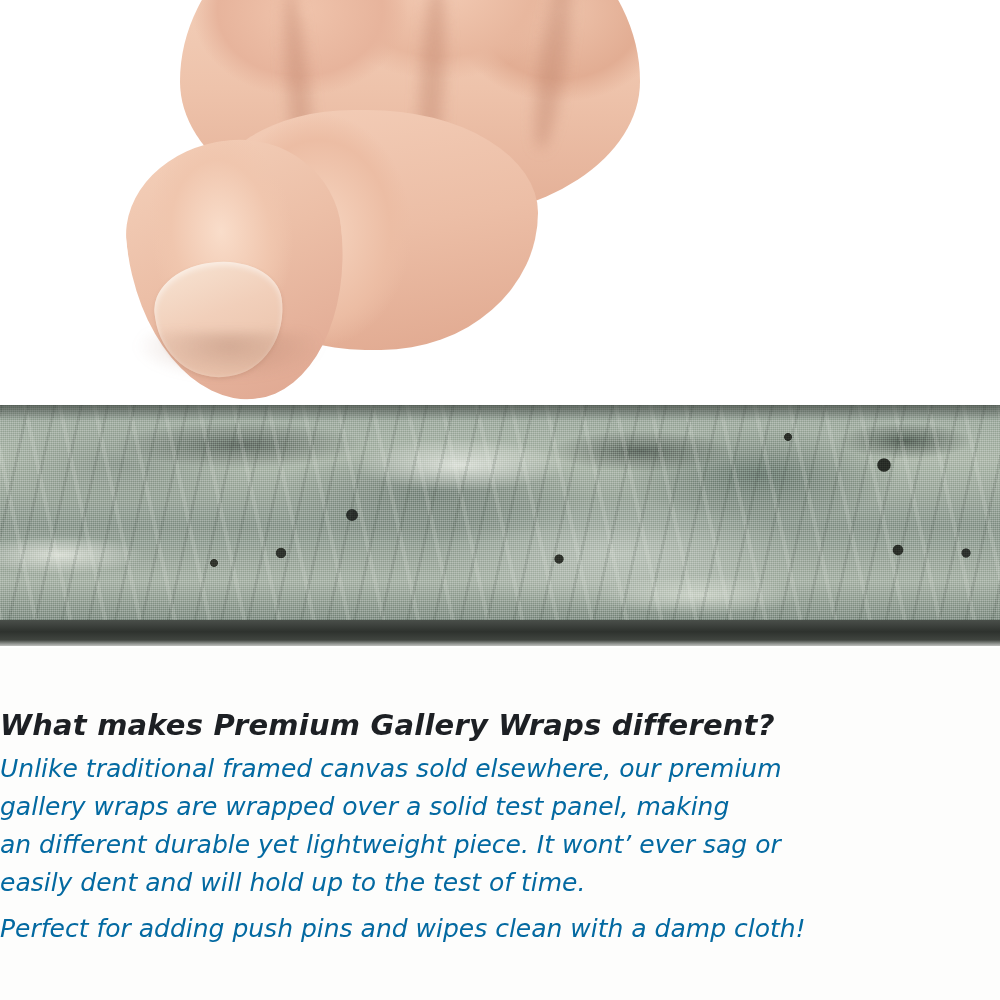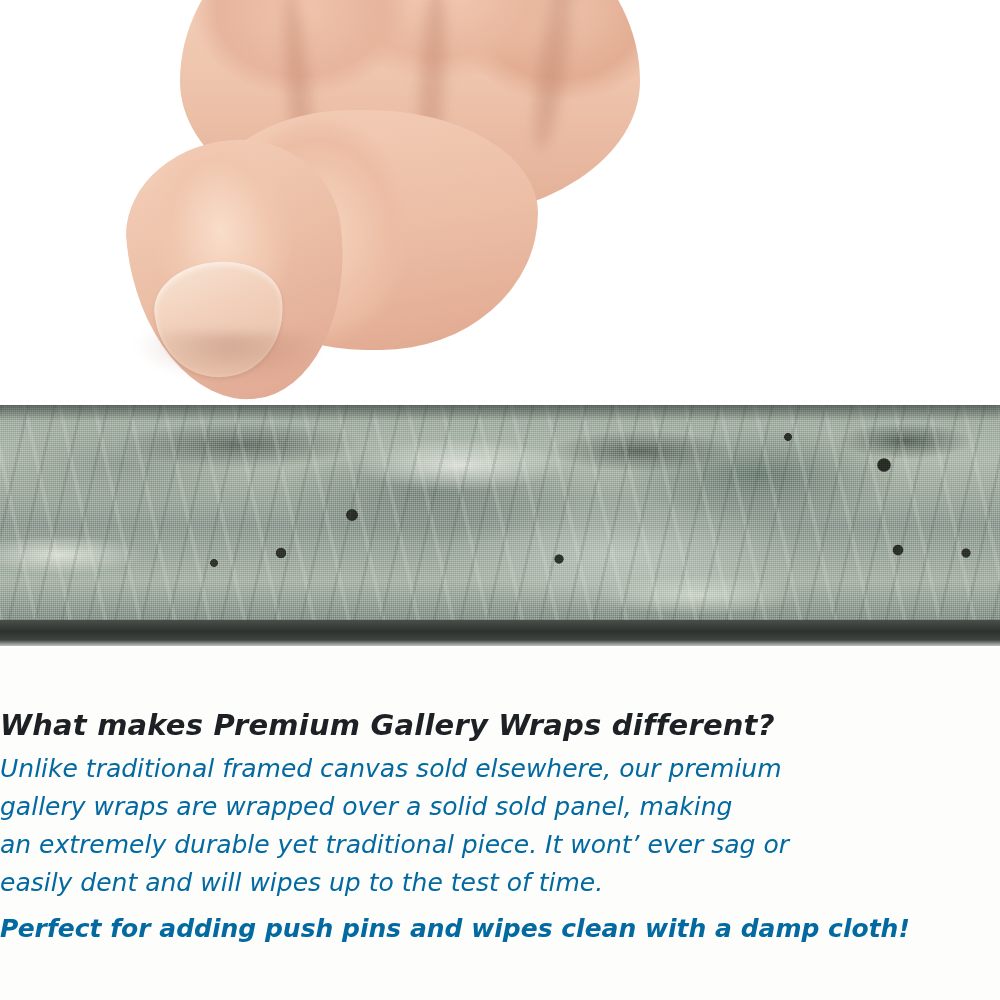--- a/index.html
+++ b/index.html
@@ -219,21 +219,20 @@
     line-height: 1.52;
     color: #0369a1;
   }
 
   .body-lines .line {
     display: block;
   }
 
   .body-lines .line.last {
     margin-top: 8px;
-    font-weight: bold;
   }
 </style>
 </head>
 <body>
 
 <div class="product-card">
 
   <div class="photo-area">
 
     <div class="hand">
@@ -255,20 +254,20 @@
     </div>
 
     <div class="canvas-bottom-edge"></div>
     <div class="canvas-bottom-highlight"></div>
   </div>
 
   <div class="text-block">
     <div class="headline">What makes Premium Gallery Wraps different?</div>
     <div class="body-lines">
       <span class="line">Unlike traditional framed canvas sold elsewhere, our premium</span>
-      <span class="line">gallery wraps are wrapped over a solid sold panel, making</span>
-      <span class="line">an extremely durable yet traditional piece. It wont’ ever sag or</span>
-      <span class="line">easily dent and will wipes up to the test of time.</span>
+      <span class="line">gallery wraps are wrapped over a solid test panel, making</span>
+      <span class="line">an different durable yet lightweight piece. It wont’ ever sag or</span>
+      <span class="line">easily dent and will hold up to the test of time.</span>
       <span class="line last">Perfect for adding push pins and wipes clean with a damp cloth!</span>
     </div>
   </div>
 
 </div>
 
 </body></html>

